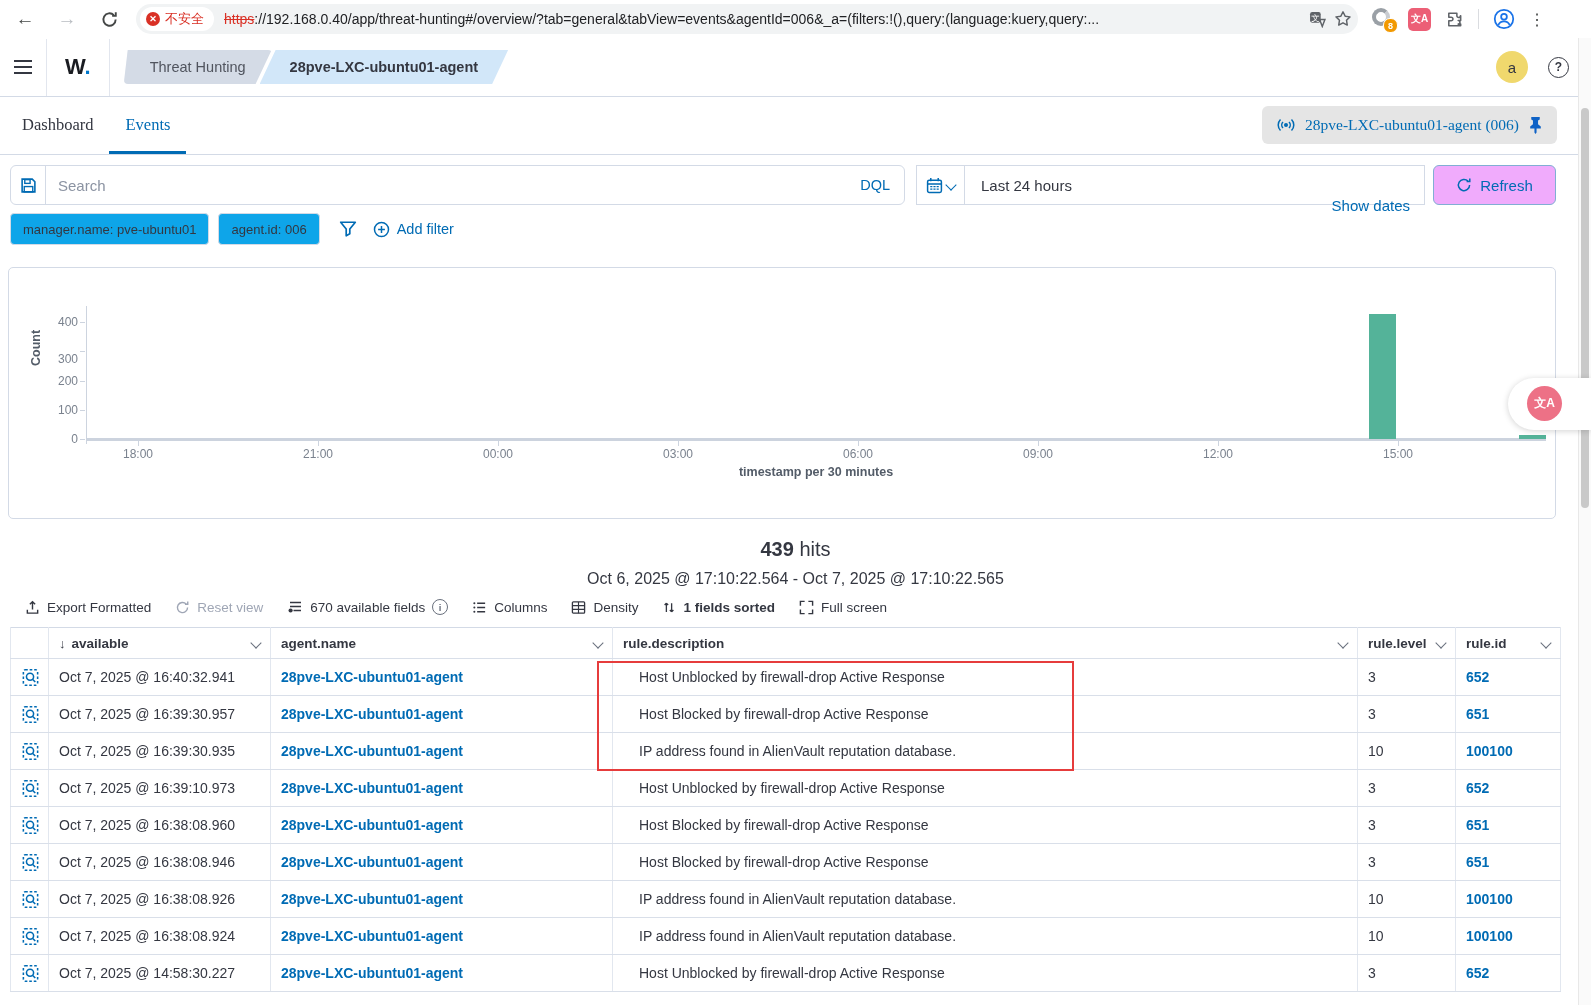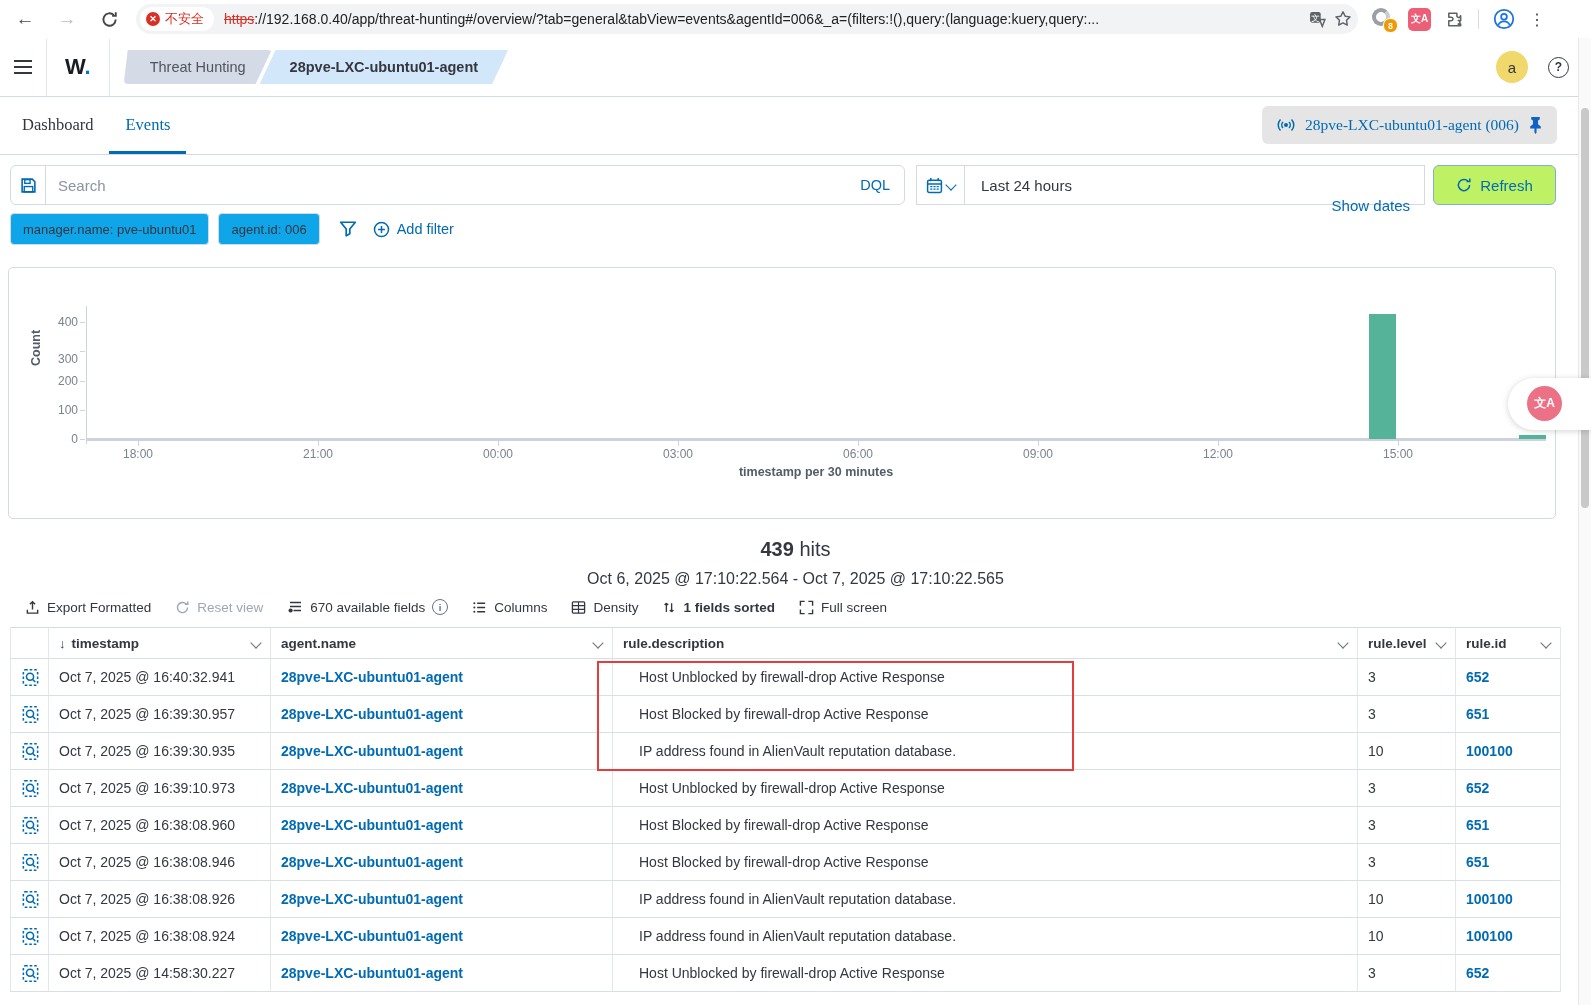--- a/index.html
+++ b/index.html
@@ -75,21 +75,21 @@
   .search-input::placeholder{color:#8b93a2;}
   .dql{color:#006bb4;font-size:14.5px;padding:0 14px;}
   .date-wrap{margin-left:11px;width:509px;height:40px;border:1px solid #d3dae6;border-radius:0;
      display:flex;align-items:center;box-sizing:border-box;}
   .cal-btn{width:47px;height:100%;border-right:1px solid #d3dae6;display:flex;align-items:center;
      justify-content:center;gap:4px;color:#006bb4;}
   .range-txt{font-size:15px;color:#343741;padding-left:16px;}
   .show-dates{margin-left:auto;color:#006bb4;font-size:15px;padding-right:14px;margin-top:40px;}
   .refresh-btn{margin-left:8px;width:123px;height:40px;border:1px solid #81aed3;border-radius:6px;
      color:#006bb4;font-size:15px;display:flex;align-items:center;justify-content:center;gap:8px;
-     box-sizing:border-box;background:#bef264;}
+     box-sizing:border-box;background:#f0abfc;}
 
   
   .filter-row{position:absolute;left:10px;top:213px;height:32px;display:flex;align-items:center;}
   .pill{height:32px;border:1px solid #d3dae6;border-radius:4px;font-size:13px;color:#343741;
      display:flex;align-items:center;padding:0 12px;margin-right:9px;background:#0ea5e9;box-sizing:border-box;}
   .funnel{margin:0 16px 0 10px;color:#006bb4;}
   .add-filter{display:flex;align-items:center;gap:7px;color:#006bb4;font-size:14.5px;}
 
   
   .chart-panel{position:absolute;left:8px;top:267px;width:1548px;height:252px;border:1px solid #d3dae6;
@@ -395,21 +395,21 @@
       <col style="width:745px">
         <col style="width:98px">
         <col style="width:105px">
     </colgroup>
     <thead>
       <tr>
         <th></th>
         <th>
             <span class="th-inner">
               <span class="sort-arrow">↓</span>
-              <span>timestamp</span>
+              <span>available</span>
               <span class="chev"></span>
             </span>
           </th>
         <th>
             <span class="th-inner">
               <span>agent.name</span>
               <span class="chev"></span>
             </span>
           </th>
         <th>

